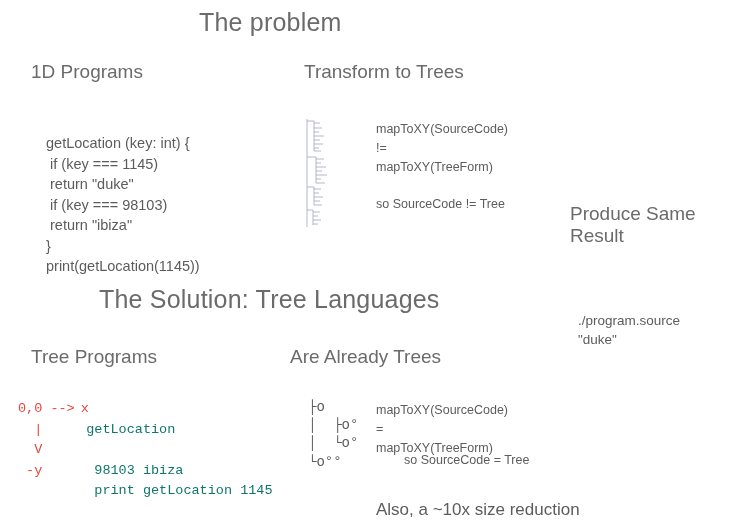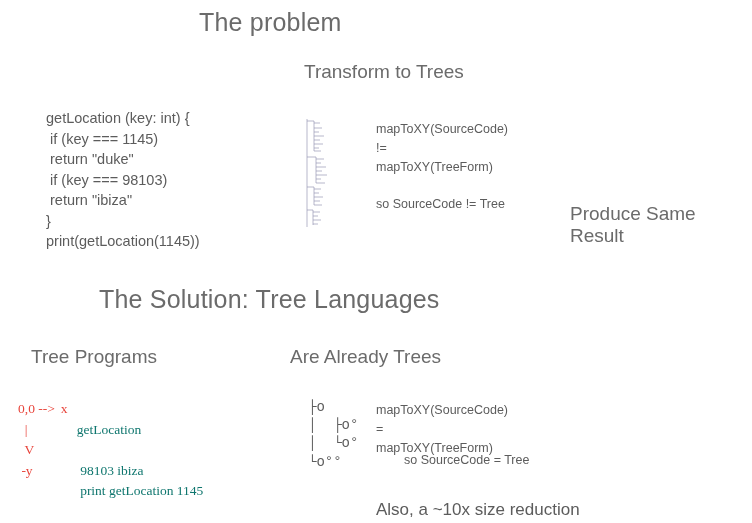--- a/index.html
+++ b/index.html
@@ -38,20 +38,21 @@
     line-height: 1.15;
   }
 
   
   .code-sans {
     font-family: "Liberation Sans", sans-serif;
     font-size: 14.5px;
     color: #5c5c5c;
     line-height: 1.42;
     white-space: pre;
+    margin-top: 25px;
   }
   .note-sans {
     font-family: "Liberation Sans", sans-serif;
     font-size: 12.5px;
     color: #5c5c5c;
     line-height: 1.5;
     white-space: pre;
   }
   .note-small {
     font-family: "Liberation Sans", sans-serif;
@@ -63,21 +64,20 @@
   
   .treeprog {
     font-family: "Liberation Mono", monospace;
     font-size: 13.5px;
     line-height: 1.52;
   }
   .treeprog .row {
     display: flex;
     align-items: flex-end;
     white-space: pre;
-    font-family: Liberation Serif, serif;
   }
   .treeprog .axis {
     color: #e8453c;
     display: inline-block;
     width: 52px;
     text-align: left;
     white-space: pre;
   }
   .treeprog .axis.origin { width: auto; }
   .treeprog .body { color: #0f766e; white-space: pre; }
@@ -96,20 +96,21 @@
   
   .mini-tree { display: block; }
 </style>
 </head>
 <body>
 
 <div class="slide">
 
   <div class="abs title-main" style="left:199px; top:8px;">The problem</div>
 
+  <div class="abs col-head" style="left:31px; top:61px;">1D Programs</div>
 
   <div class="abs col-head" style="left:304px; top:61px;">Transform to Trees</div>
 
   <div class="abs col-head" style="left:570px; top:203px; width:175px; white-space:normal;">Produce Same Result</div>
 
   <div class="abs code-sans" style="left:46px; top:108px;">getLocation (key: int) {
  if (key === 1145)
  return "duke"
  if (key === 98103)
  return "ibiza"
@@ -160,20 +161,22 @@
       </g>
     </svg>
   </div>
 
   <div class="abs note-sans" style="left:376px; top:120px;">mapToXY(SourceCode)
 !=
 mapToXY(TreeForm)</div>
 
   <div class="abs note-sans" style="left:376px; top:195px;">so SourceCode != Tree</div>
 
+  <div class="abs code-sans" style="left:578px; top:286px; font-size:13.5px;">./program.source
+"duke"</div>
 
   <div class="abs title-main" style="left:99px; top:285px;">The Solution: Tree Languages</div>
 
   <div class="abs col-head" style="left:31px; top:346px;">Tree Programs</div>
 
   <div class="abs col-head" style="left:290px; top:346px;">Are Already Trees</div>
 
   <div class="abs treeprog" style="left:18px; top:399px;">
     <div class="row">
       <span class="axis origin">0,0 --&gt;</span>

